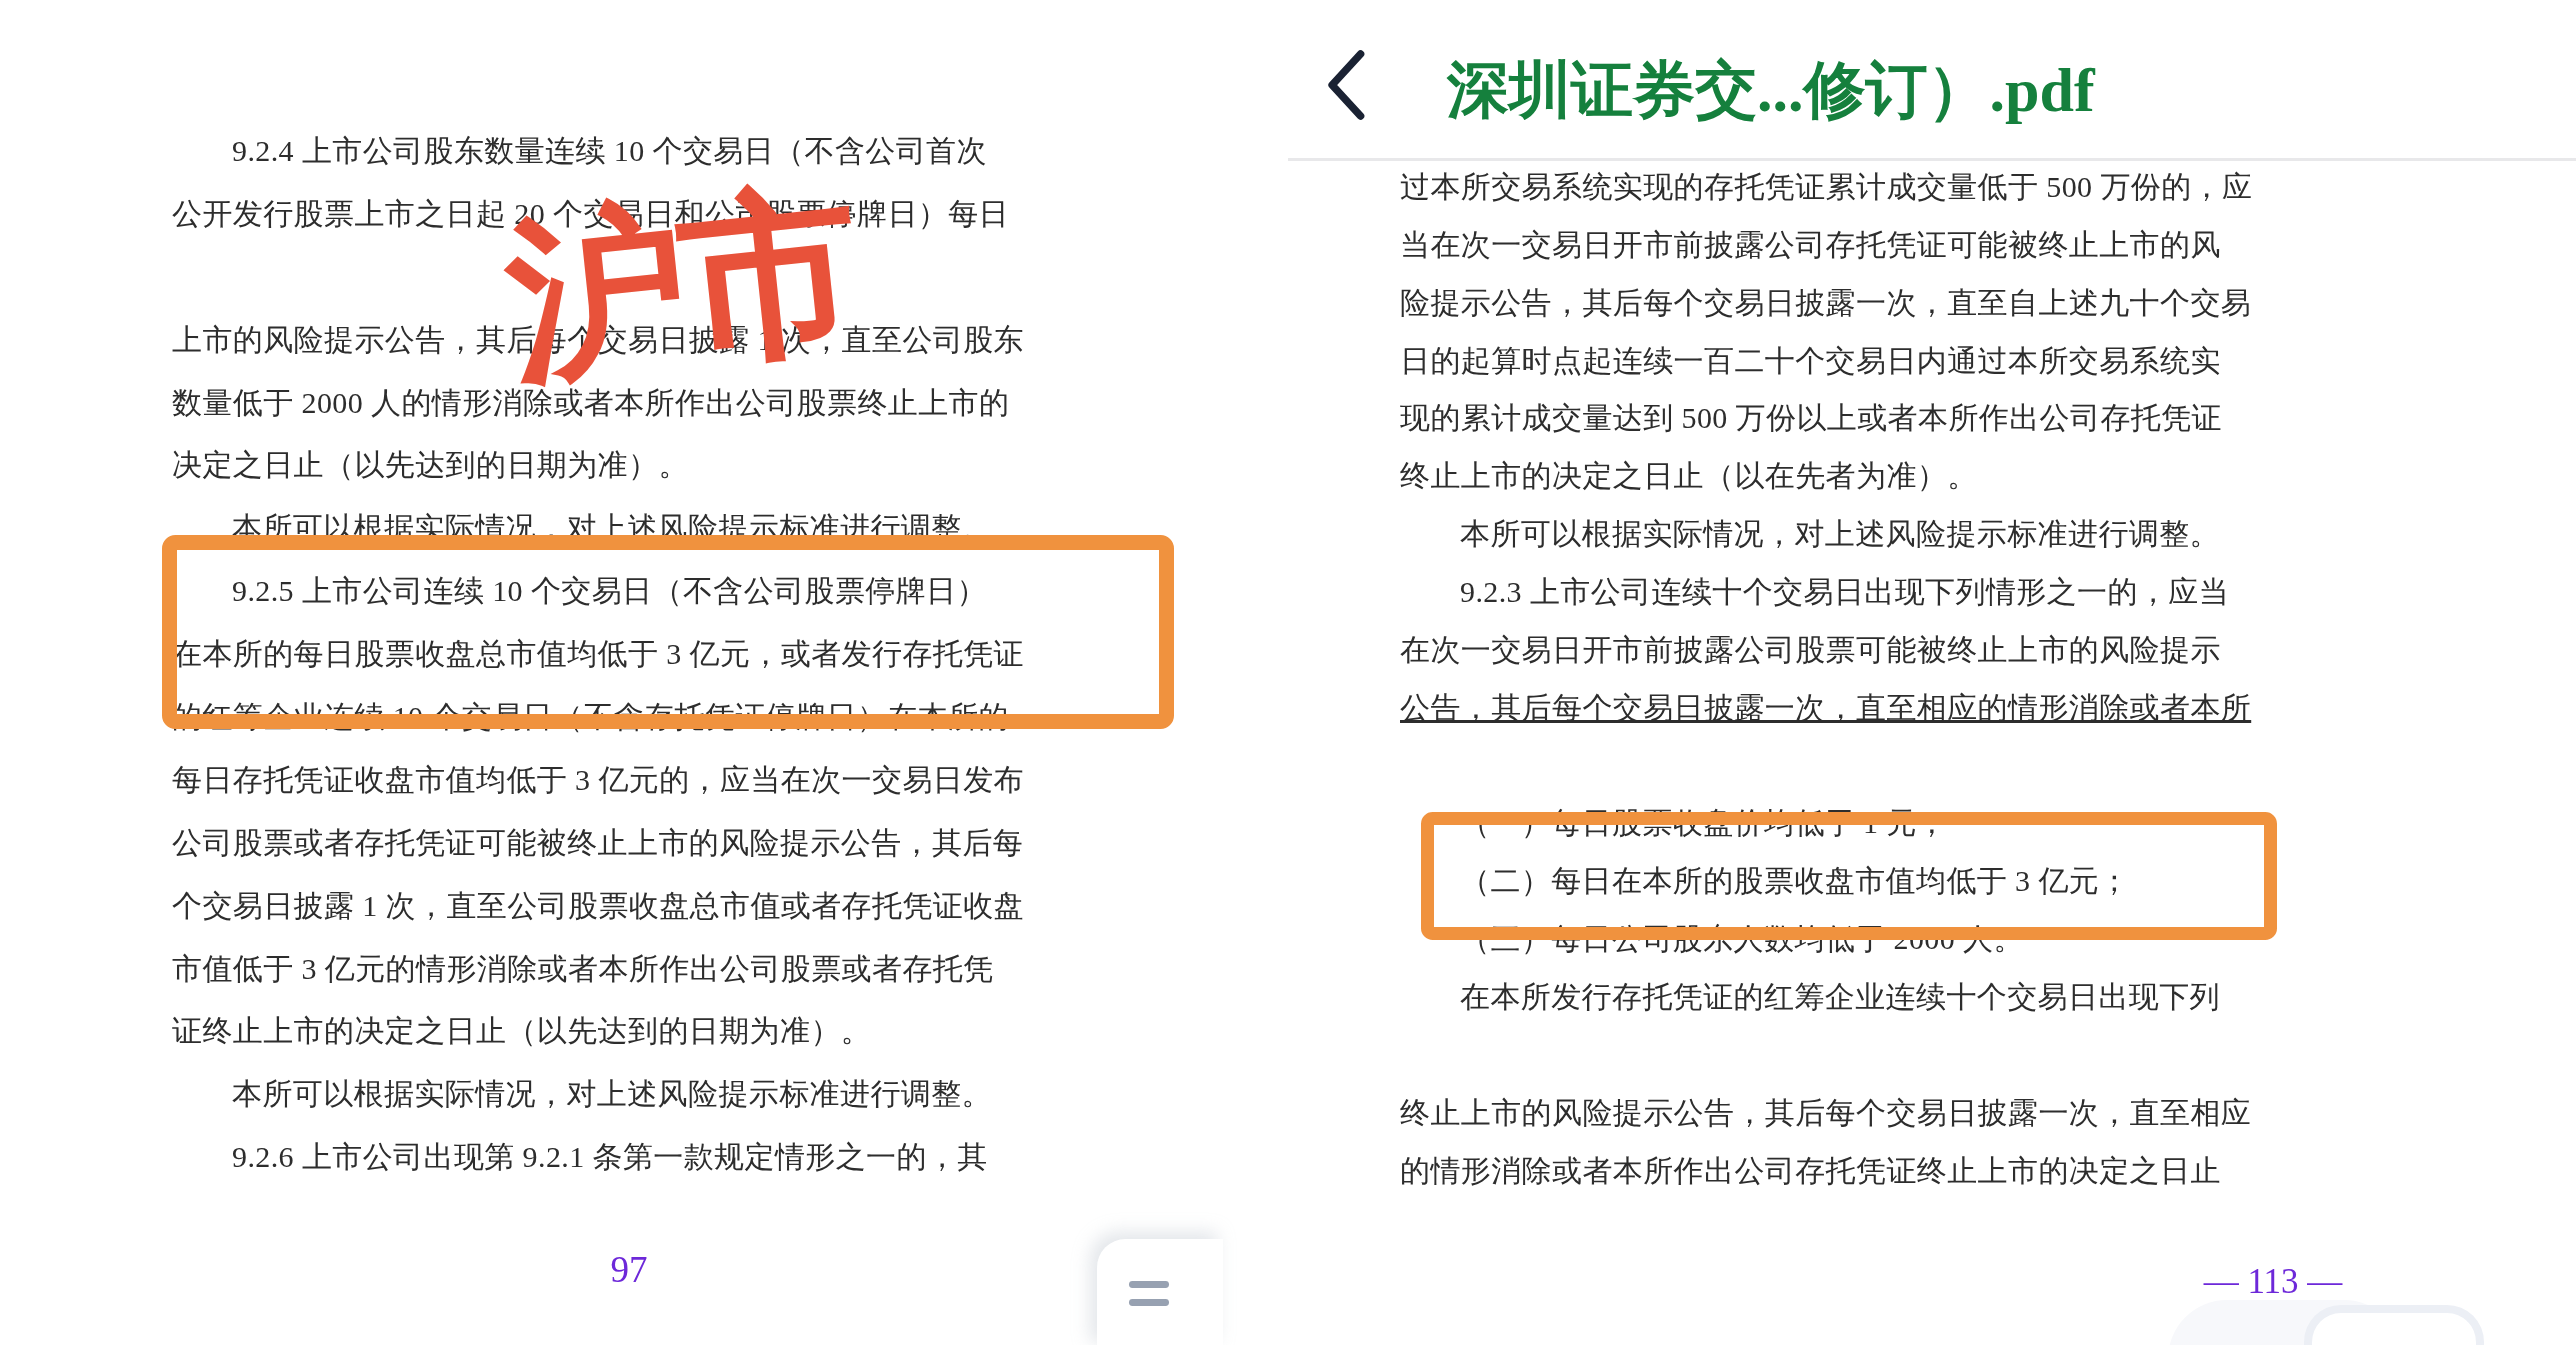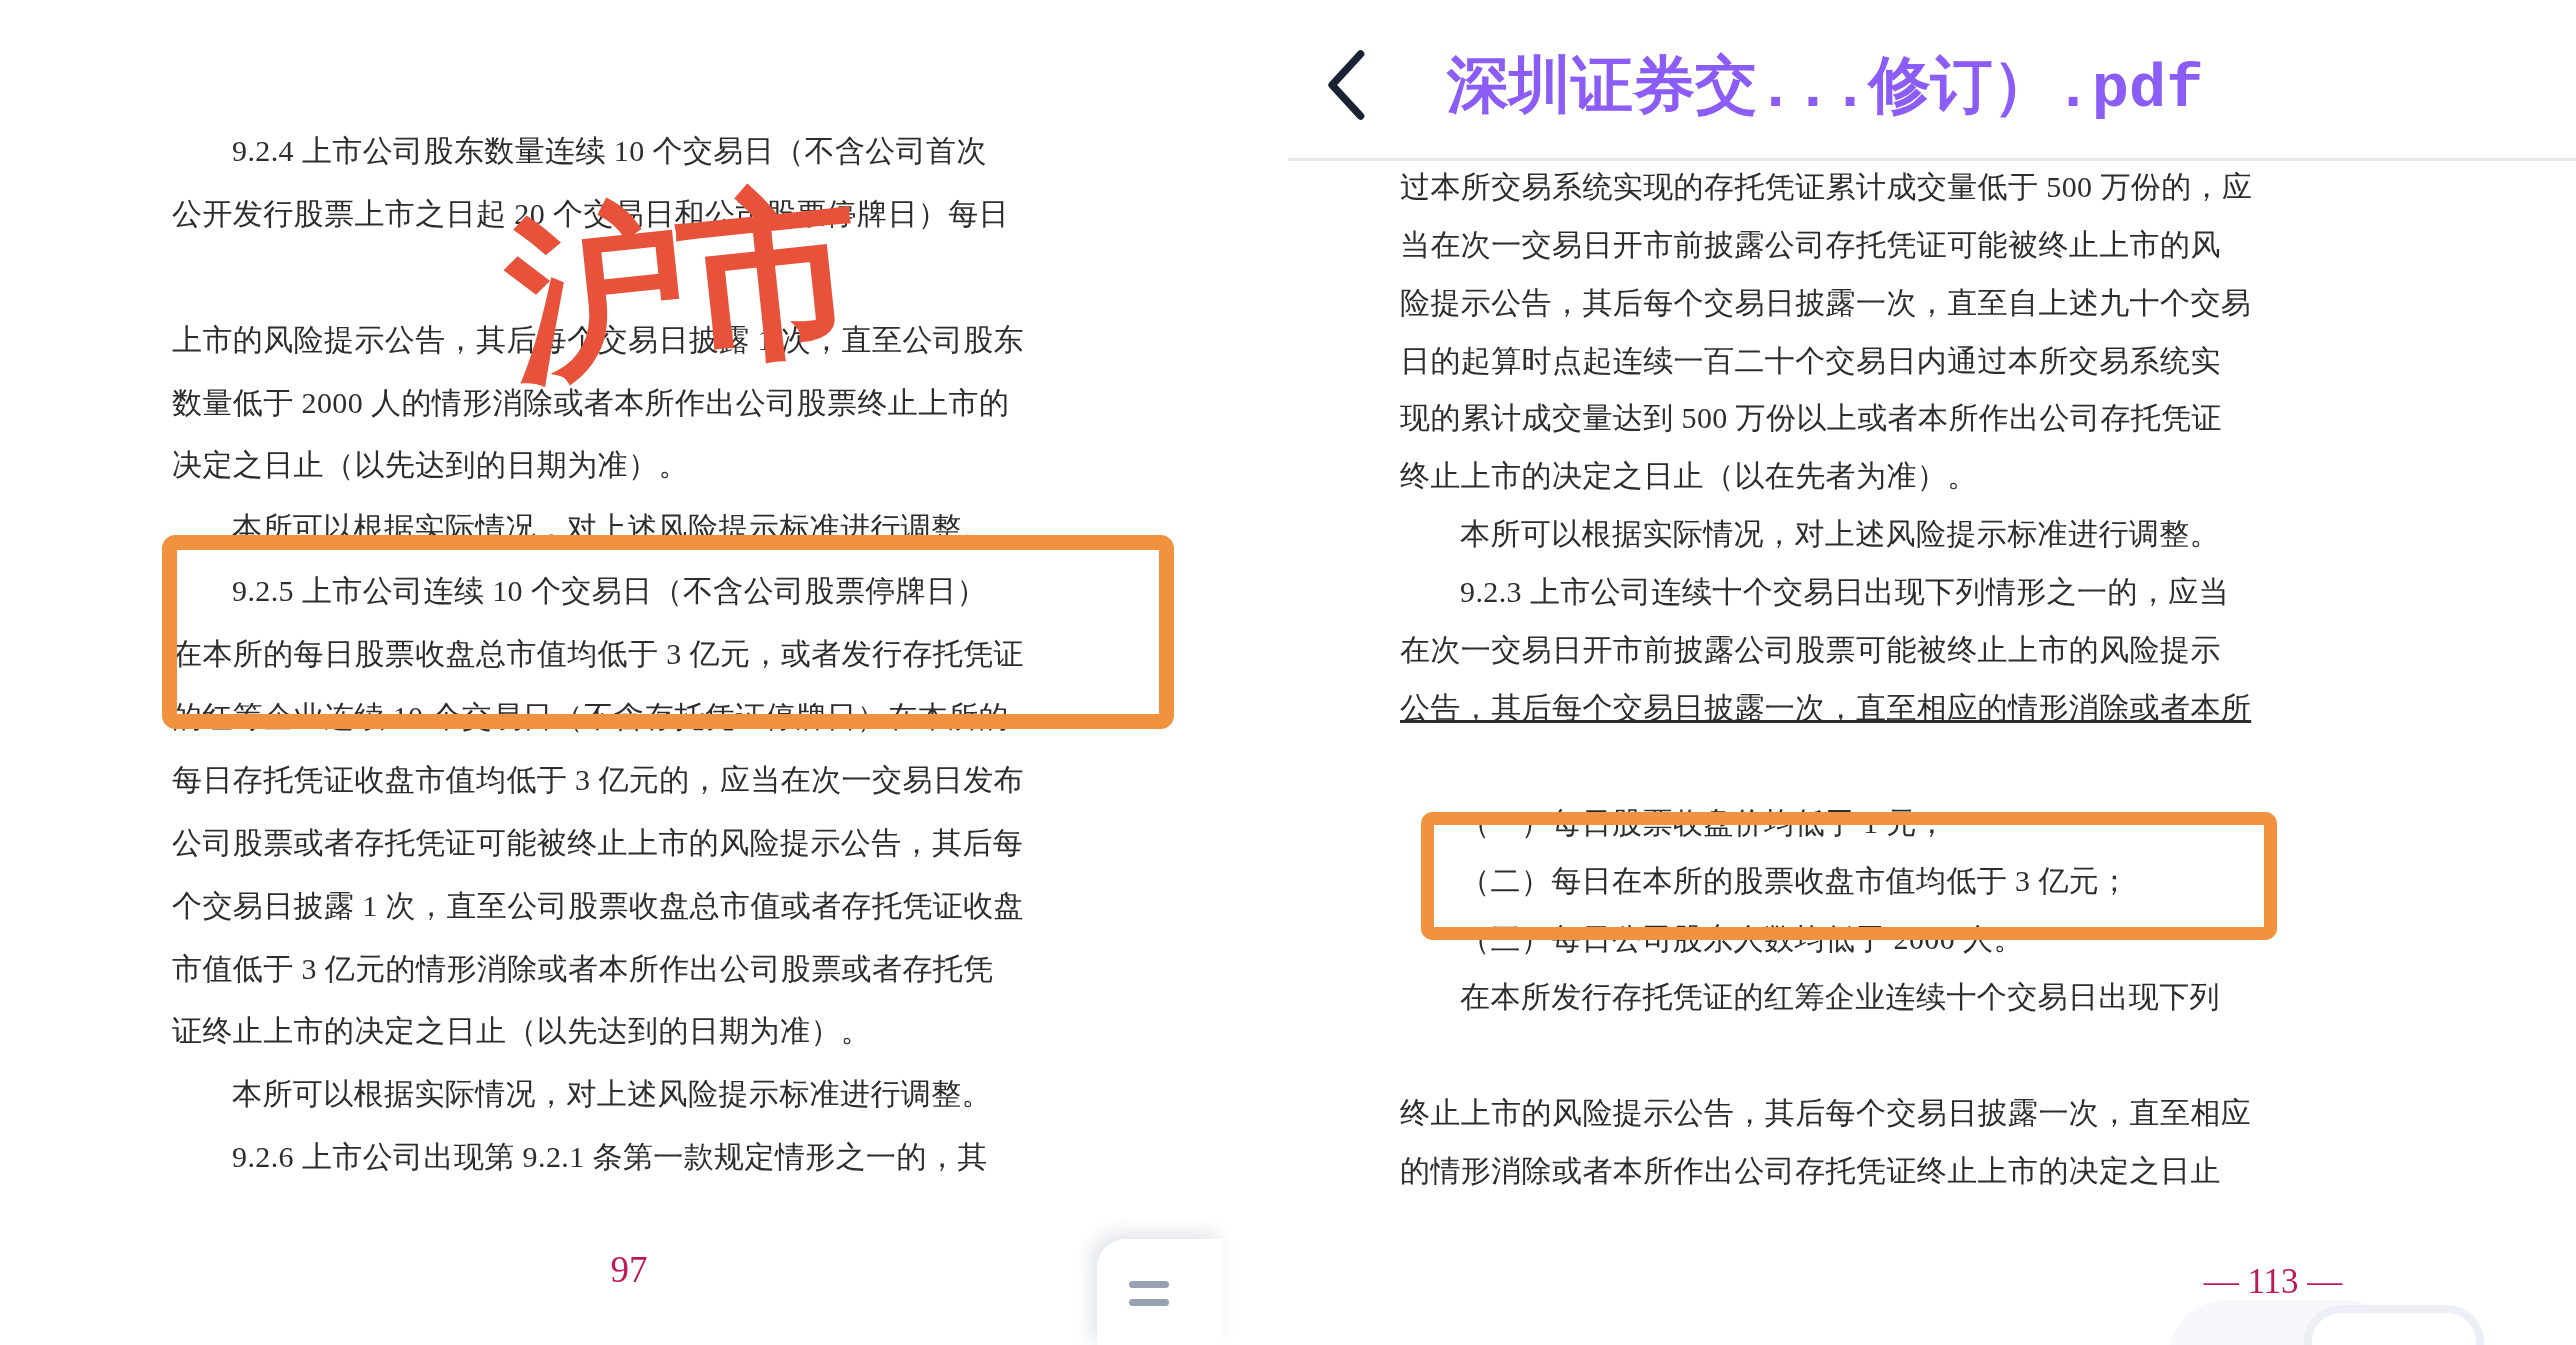--- a/index.html
+++ b/index.html
@@ -37,42 +37,42 @@
   .marker-annotation{
     position:absolute;left:499px;top:214px;
     font-family:"Liberation Sans","DejaVu Sans",sans-serif;
     font-size:180px;font-weight:800;line-height:180px;
     color:var(--annotation,#E8523A);
     transform:rotate(-6deg);transform-origin:left top;
     letter-spacing:-6.7px;white-space:nowrap;z-index:7;
   }
   
   .page-number{
-    position:absolute;color:#be185d;font-size:37px;white-space:nowrap;font-family:Liberation Serif, serif;
+    position:absolute;color:#6d28d9;font-size:37px;white-space:nowrap;font-family:Liberation Serif, serif;
   }
   #left-page-number{left:503px;top:1248px;width:252px;text-align:center;}
   #right-page-number{left:2147px;top:1262px;width:252px;text-align:center;font-size:35px;}
   
   .viewer-header{
     position:absolute;left:1288px;top:0;width:1288px;height:159px;
     background:#ffffff;z-index:9;
   }
   .header-divider{
     position:absolute;left:1288px;top:158px;width:1288px;height:2.5px;
     background:#e8e8ea;z-index:9;
   }
   .back-button{
     position:absolute;left:1318px;top:49px;width:55px;height:75px;
     cursor:pointer;z-index:10;display:flex;align-items:center;justify-content:center;
   }
   .viewer-title{
     position:absolute;left:1447px;top:44px;width:889px;height:92px;
-    font-family:Liberation Mono, monospace;
+    font-family:Liberation Serif, serif;
     font-size:62px;font-weight:800;line-height:92px;
-    color:#8b5cf6;white-space:nowrap;z-index:10;
+    color:#15803d;white-space:nowrap;z-index:10;
   }
   
   .fab-card{
     position:absolute;left:1097px;top:1239px;width:126px;height:109px;
     background:#ffffff;border-radius:28.5px 0 0 0;
     box-shadow:-6.7px -6.7px 18.4px rgba(175,183,196,0.35);
     z-index:8;cursor:pointer;
   }
   .fab-bar{position:absolute;left:32px;width:40px;height:6.7px;border-radius:3.4px;background:#97a1b1;}
   .fab-bar.bar1{top:42px;}

